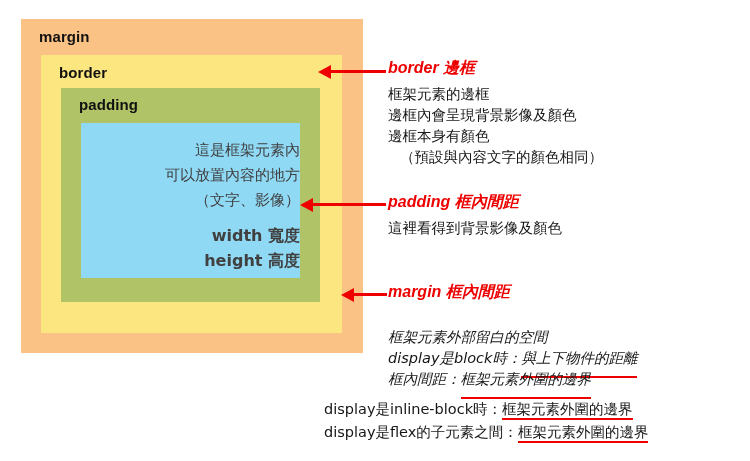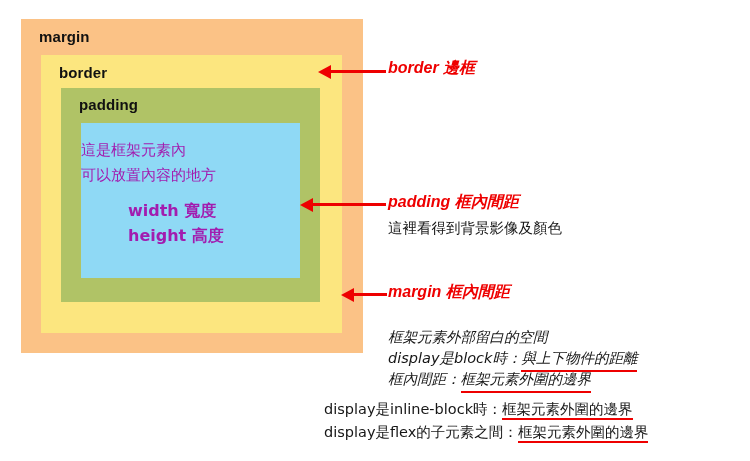--- a/index.html
+++ b/index.html
@@ -68,24 +68,24 @@
   }
   .label-margin  { left: 18px; top: 9px; }
   .label-border  { left: 18px; top: 9px; }
   .label-padding { left: 18px; top: 8px; }
 
   .content-text {
     position: absolute;
     left: 0;
     right: 0;
     top: 15px;
-    text-align: left;
+    text-align: right;
     font-size: 15px;
     line-height: 25px;
-    color: #a21caf;
+    color: #404040;
     font-family: "DejaVu Sans", "Liberation Sans", sans-serif;
   }
   .content-text .dim {
     font-weight: bold;
     font-size: 16px;
     margin-left: 47px;
   }
   .content-spacer { height: 10px; }
 
   
@@ -131,21 +131,21 @@
   }
   .ann-body {
     font-size: 14.5px;
     line-height: 21px;
     color: #161616;
     font-family: "DejaVu Sans", "Liberation Sans", sans-serif;
   }
   .ann-body .indent { padding-left: 12px; display: block; }
   .ann-body .uline {
     border-bottom: 2px solid #ee0000;
-    padding-bottom: 4px;
+    padding-bottom: 10px;
   }
 
   #ann-border  { top: 58px; }
   #ann-padding { top: 192px; }
   #ann-margin  { top: 282px; }
 
   #extra-lines {
     position: absolute;
     left: 324px;
     top: 398px;
@@ -175,20 +175,21 @@
   </div>
 
   <div class="box-layer layer-padding">
     <span class="layer-label label-padding">padding</span>
   </div>
 
   <div class="box-layer layer-content">
     <div class="content-text">
       <div>這是框架元素內</div>
       <div>可以放置內容的地方</div>
+      <div>（文字、影像）</div>
       <div class="content-spacer"></div>
       <div class="dim">width 寬度</div>
       <div class="dim">height 高度</div>
     </div>
   </div>
 
 </div>
 
 <div class="arrow" id="arrow-border">
   <span class="head"></span>
@@ -198,20 +199,26 @@
   <span class="head"></span>
   <span class="shaft"></span>
 </div>
 <div class="arrow" id="arrow-margin">
   <span class="head"></span>
   <span class="shaft"></span>
 </div>
 
 <div class="annotation" id="ann-border">
   <div class="ann-title">border 邊框</div>
+  <div class="ann-body">
+    <div>框架元素的邊框</div>
+    <div>邊框內會呈現背景影像及顏色</div>
+    <div>邊框本身有顏色</div>
+    <span class="indent">（預設與內容文字的顏色相同）</span>
+  </div>
 </div>
 
 <div class="annotation" id="ann-padding">
   <div class="ann-title">padding 框內間距</div>
   <div class="ann-body">
     <div>這裡看得到背景影像及顏色</div>
   </div>
 </div>
 
 <div class="annotation" id="ann-margin">

